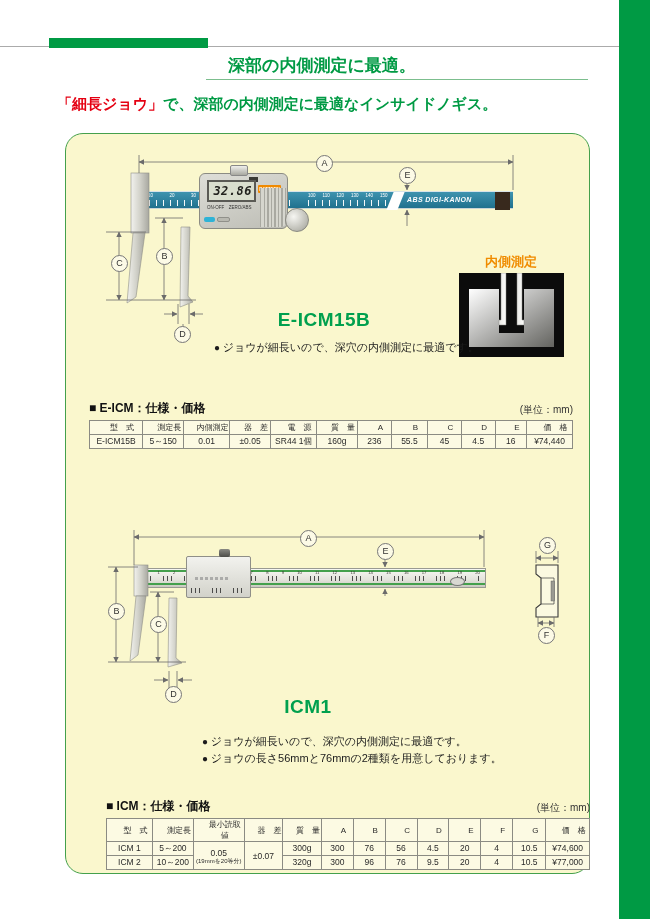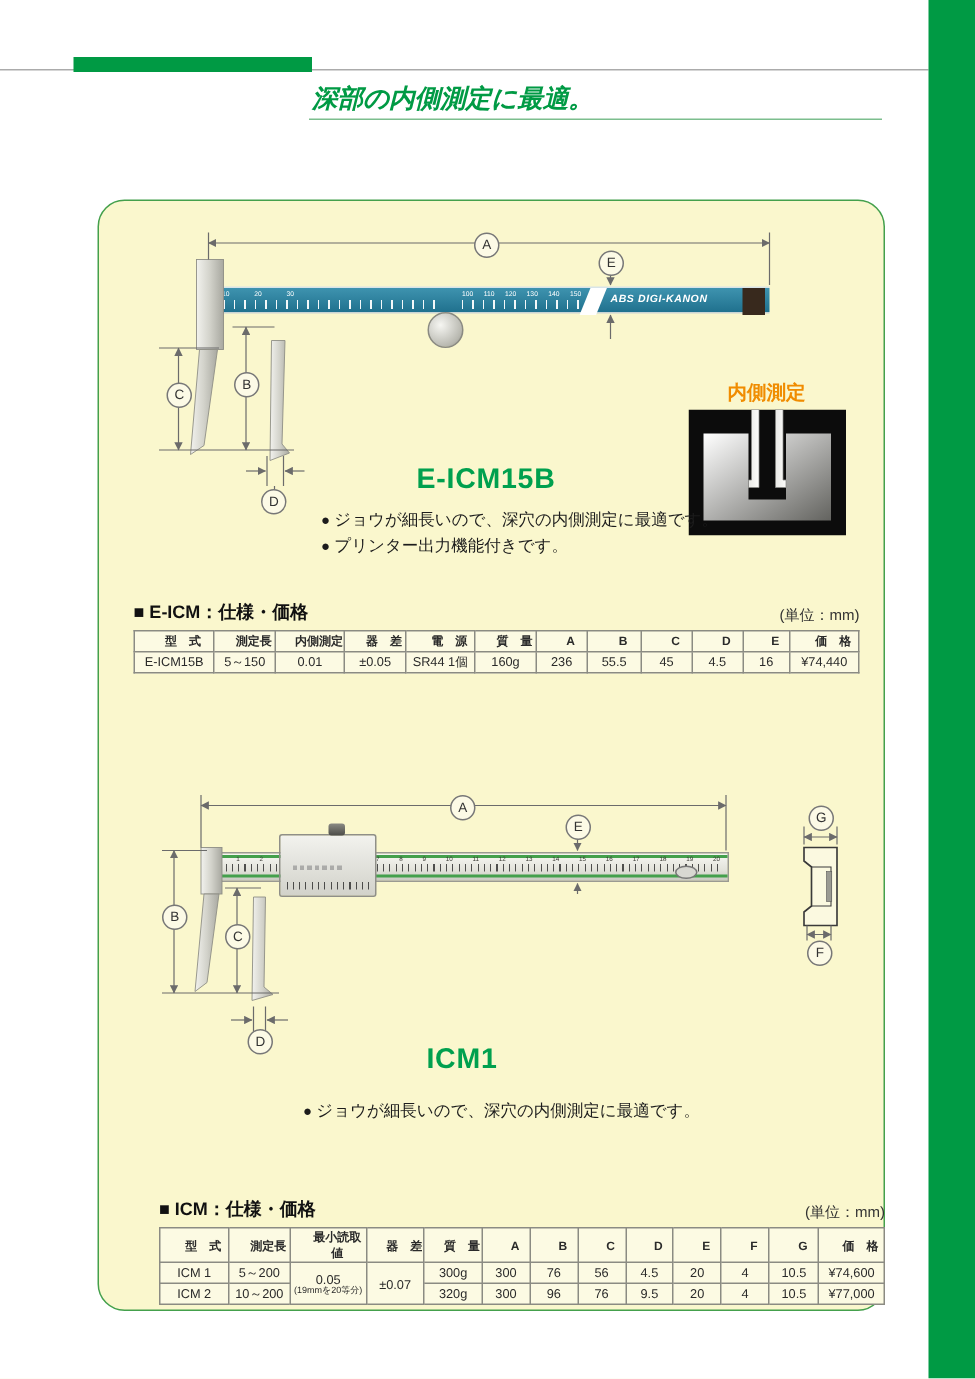--- a/index.html
+++ b/index.html
@@ -5,21 +5,21 @@
   html,body{margin:0;padding:0;width:650px;height:919px;background:#fff;overflow:hidden;
     font-family:"Liberation Sans", sans-serif;-webkit-font-smoothing:antialiased;}
   .abs{position:absolute;}
   #page{position:relative;width:650px;height:919px;background:#fff;}
   
   #topline{left:0;top:46px;width:619px;height:1px;background:#ababab;}
   #titlecap{left:49px;top:38px;width:159px;height:10px;background:#009A44;}
   #titlebox{left:49px;top:48px;width:157px;height:40px;background:#fff;border:1px solid #8a8a8a;
     display:flex;align-items:center;justify-content:center;}
   #titlebox span{font-size:28px;font-weight:900;color:#111;letter-spacing:-1px;transform:scaleY(1.08);white-space:nowrap;}
-  #headline{left:208px;top:54px;font-size:17px;font-weight:900;color:#009A44;font-style:italic;}
+  #headline{left:228px;top:54px;font-size:17px;font-weight:900;color:#009A44;}
   #headline-underline{left:206px;top:79px;width:382px;height:1px;background:#7CBE8E;}
   #tagline{left:57px;top:95px;font-size:15px;font-weight:bold;white-space:nowrap;}
   #tagline .red{color:#E50012;} #tagline .grn{color:#009A44;}
   #sidebar{left:619px;top:0;width:31px;height:919px;background:#009A44;}
   #pagenum{left:0;top:884px;width:650px;text-align:center;font-size:12px;color:#333;}
   
   #panel{left:65px;top:133px;width:523px;height:739px;background:#FAF7CD;
     border:1.5px solid #44A04C;border-radius:18px;}
   
   .dim{position:absolute;width:15px;height:15px;border-radius:50%;border:1px solid #777;
@@ -70,32 +70,35 @@
   .bullets{position:absolute;font-size:11px;color:#1c1c1c;line-height:16px;white-space:nowrap;}
   .bullet::before{content:"● ";font-size:10px;}
   
   .tblock{position:absolute;width:484px;}
   .tbar{display:flex;justify-content:space-between;align-items:flex-end;margin-bottom:3px;}
   .ttitle{font-size:12px;font-weight:bold;color:#111;}
   .tunit{font-size:10px;color:#333;}
   table{width:100%;border-collapse:collapse;table-layout:fixed;background:#FCFAE3;}
   th,td{border:1px solid #8B8B83;font-size:8.5px;color:#2a2a2a;text-align:center;padding:0;
     height:13px;line-height:11px;overflow:hidden;}
-  th{font-weight:bold;font-size:8px;padding-left:12px;}
+  th{font-weight:normal;font-size:8px;padding-left:12px;}
   td .note{font-size:6px;display:block;line-height:6.5px;}
   td .l1{display:block;line-height:9px;margin-top:2px;}
 </style>
 </head>
 <body>
 
 <div id="page">
   <div class="abs" id="topline"></div>
   <div class="abs" id="titlecap"></div>
   <div class="abs" id="headline">深部の内側測定に最適。</div>
   <div class="abs" id="headline-underline"></div>
+  <div class="abs" id="tagline">
+    <span class="red">「細長ジョウ」</span><span class="grn">で、深部の内側測定に最適なインサイドノギス。</span>
+  </div>
   <div class="abs" id="sidebar"></div>
 
   <div class="abs" id="panel">
 
     <div class="abs" id="beam1">
       <div class="scale-w" style="left:12px;top:1px;width:48px;">
           <span>10</span>
           <span>20</span>
           <span>30</span>
         </div>
@@ -106,20 +109,34 @@
           <span>120</span>
           <span>130</span>
           <span>140</span>
           <span>150</span>
           <span>mm</span>
         </div>
       <div class="ticks-w" style="left:172px;top:8px;width:82px;height:6px;"></div>
       <div class="abs" id="diag1"></div>
       <div class="abs" id="brand1">ABS  DIGI-KANON</div>
       <div class="abs" id="cap1"></div>
+    </div>
+    <div class="abs" id="unit1">
+      <div class="abs" id="nut1"></div>
+      <div class="abs" id="slot1"></div>
+      <div class="abs" id="lcd">
+        <div class="scr">
+            <span>32.86</span>
+          </div>
+      </div>
+      <div class="abs" id="batt">BATTERY</div>
+      <div class="abs" id="btnlbl">ON-OFF　ZERO/ABS</div>
+      <div class="abs" id="btn-cyan"></div>
+      <div class="abs" id="btn-gray"></div>
+      <div class="abs" id="ribs1"></div>
     </div>
     <div class="abs" id="roller1"></div>
 
     <div class="abs" id="beam2">
       <div class="abs" id="stripe-t"></div>
       <div class="abs" id="stripe-b"></div>
       <div class="scale-d" style="left:5px;top:0.5px;width:338px;">
           <span>0</span>
           <span>1</span>
           <span>2</span>
@@ -248,25 +265,25 @@
       </defs>
       <rect width="105" height="84" fill="#0c0c0c"></rect>
       <path d="M10,16 L40,16 L40,60 L65,60 L65,16 L95,16 L95,74 L10,74 Z" fill="url(#wg)"></path>
       <path d="M42,0 L47,0 L47,52 L40,52 L40,47 L42,47 Z" fill="url(#blg)" stroke="#8a8a86" stroke-width=".5"></path>
       <path d="M58,0 L63,0 L63,47 L65,47 L65,52 L58,52 Z" fill="url(#blg)" stroke="#8a8a86" stroke-width=".5"></path>
     </svg>
 
     <div class="model" style="left:178px;top:175px;width:160px;">E-ICM15B</div>
     <div class="bullets" style="left:148px;top:205px;">
         <div class="bullet">ジョウが細長いので、深穴の内側測定に最適です。</div>
-        <div class="bullet">プリンター出力機能付きです。</div>
       </div>
     <div class="model" style="left:182px;top:562px;width:120px;">ICM1</div>
     <div class="bullets" style="left:136px;top:599px;">
         <div class="bullet">ジョウが細長いので、深穴の内側測定に最適です。</div>
+        <div class="bullet">ジョウの長さ56mmと76mmの2種類を用意しております。</div>
       </div>
 
     <div class="tblock" style="left:23px;top:266px;">
       <div class="tbar">
         <span class="ttitle">■ E-ICM：仕様・価格</span>
         <span class="tunit">(単位：mm)</span>
       </div>
       <table>
         <colgroup>
             <col style="width:11%">

